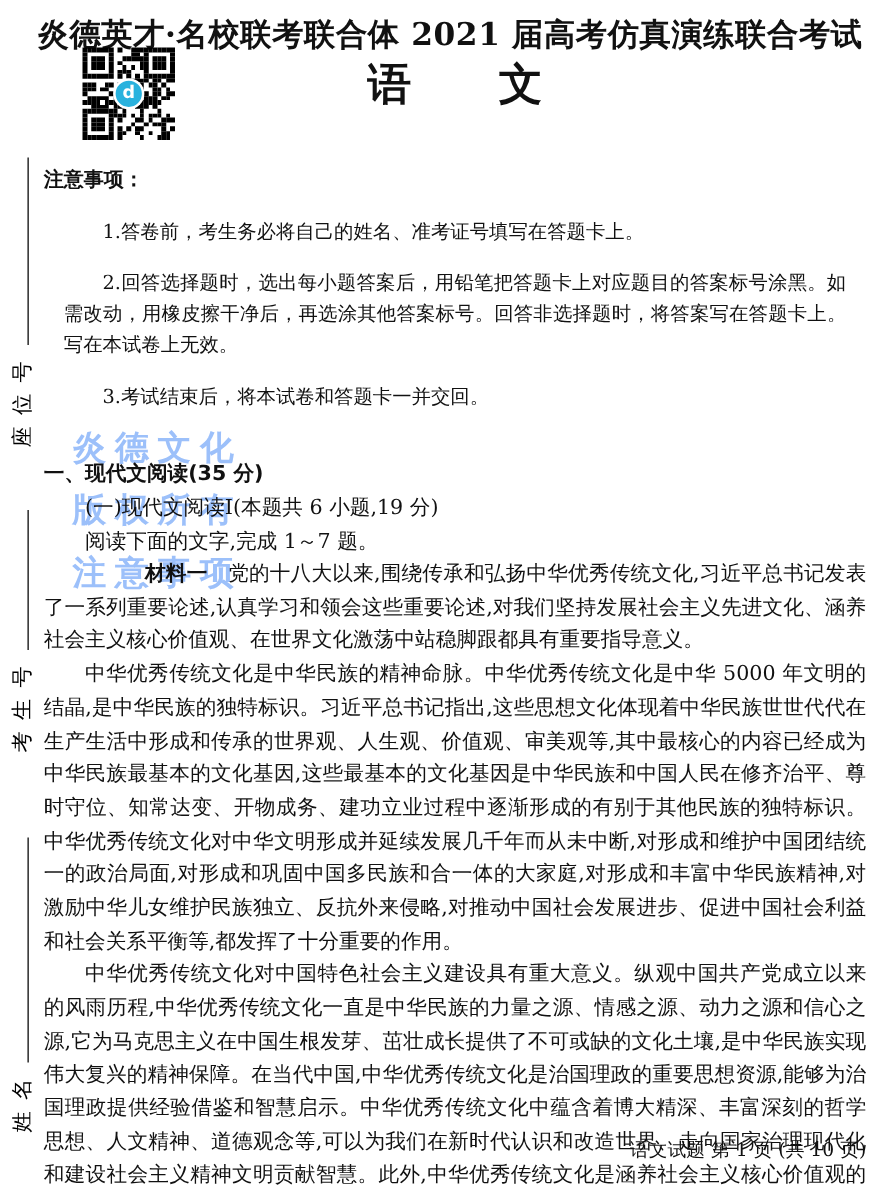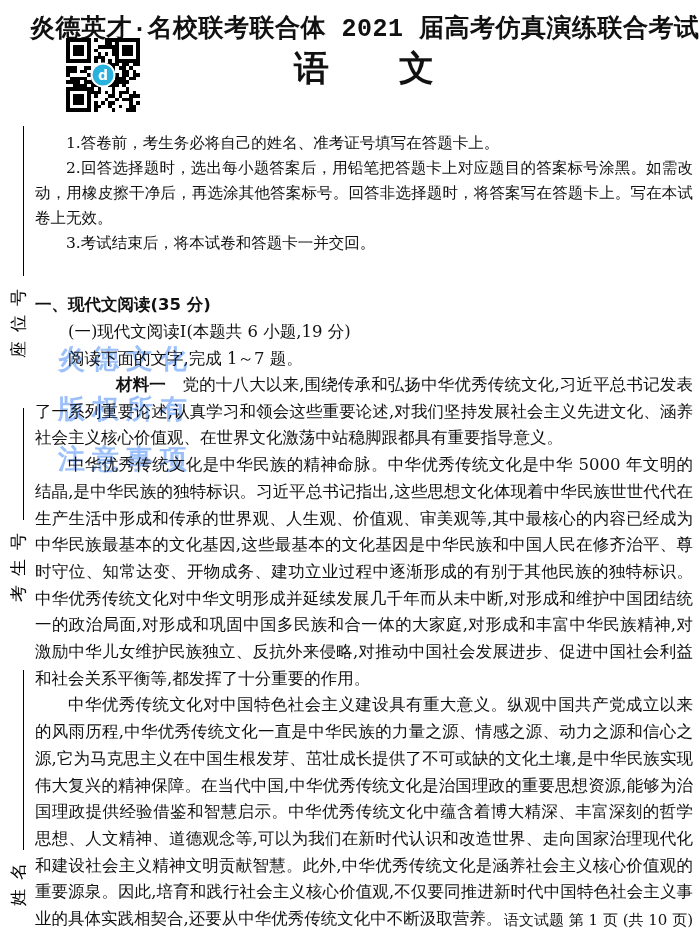--- a/index.html
+++ b/index.html
@@ -4,21 +4,21 @@
 <style>
   html,body{margin:0;padding:0;background:#e8e8e8;}
   .page{
     position:relative;width:700px;height:949px;background:#ffffff;
     overflow:hidden;color:#111;
     font-family:"DejaVu Serif","Liberation Serif",serif;
   }
   
   .exam-title{
     position:absolute;top:11px;left:30px;width:660px;text-align:center;
-    font-size:25px;font-weight:bold;letter-spacing:.5px;white-space:nowrap;font-family:Liberation Mono, monospace;
+    font-size:25px;font-weight:bold;letter-spacing:.5px;white-space:nowrap;
   }
   .subject-row{
     position:absolute;top:47px;left:35px;width:658px;
     display:flex;justify-content:center;gap:70px;
     font-family:"DejaVu Sans","Liberation Sans",sans-serif;
     font-size:35px;font-weight:bold;line-height:42px;
   }
   
   .qr{position:absolute;left:66px;top:38px;width:74px;height:74px;}
   .qr-grid{display:grid;grid-template-columns:repeat(21,1fr);grid-template-rows:repeat(21,1fr);width:74px;height:74px;}
@@ -39,21 +39,21 @@
     position:absolute;left:58px;top:334px;z-index:0;
     color:#3b82f6;opacity:.5;font-weight:bold;
     font-size:27px;letter-spacing:7px;line-height:50px;white-space:nowrap;
   }
   
   .content{position:absolute;left:35px;top:131px;width:658px;z-index:1;}
   .notice-heading{
     font-family:"DejaVu Sans","Liberation Sans",sans-serif;
     font-weight:bold;font-size:16px;line-height:26px;
   }
-  .notice p{margin:0;text-indent:2em;font-size:15.5px;line-height:25px;text-align:justify;}
+  .notice p{margin:16px;text-indent:2em;font-size:15.5px;line-height:25px;text-align:justify;}
   .section{margin-top:35px;}
   .section-heading{
     font-family:"DejaVu Sans","Liberation Sans",sans-serif;
     font-weight:bold;font-size:16.5px;line-height:27px;margin:0;
   }
   .indent-line{margin:0;text-indent:2em;font-size:16.5px;line-height:27px;}
   .para{margin:0;text-indent:2em;font-size:16.5px;line-height:26.7px;text-align:justify;}
   .material-label{font-weight:bold;margin-right:1em;padding-left:48px;}
   
   .footer{
@@ -531,20 +531,21 @@
   </div>
   <div class="side-label" style="top:602px;">
     <span>考生号</span><span class="blank" style="width:112px;"></span>
   </div>
   <div class="side-label" style="top:906px;">
     <span>姓名</span><span class="blank" style="width:180px;"></span>
   </div>
 
   <div class="content">
     <div class="notice">
+      <div class="notice-heading">注意事项：</div>
       <p>1.答卷前，考生务必将自己的姓名、准考证号填写在答题卡上。</p>
       <p>2.回答选择题时，选出每小题答案后，用铅笔把答题卡上对应题目的答案标号涂黑。如需改动，用橡皮擦干净后，再选涂其他答案标号。回答非选择题时，将答案写在答题卡上。写在本试卷上无效。</p>
       <p>3.考试结束后，将本试卷和答题卡一并交回。</p>
     </div>
 
     <div class="section">
       <p class="section-heading">一、现代文阅读(35 分)</p>
       <p class="indent-line">(一)现代文阅读Ⅰ(本题共 6 小题,19 分)</p>
       <p class="indent-line">阅读下面的文字,完成 1～7 题。</p>
 

